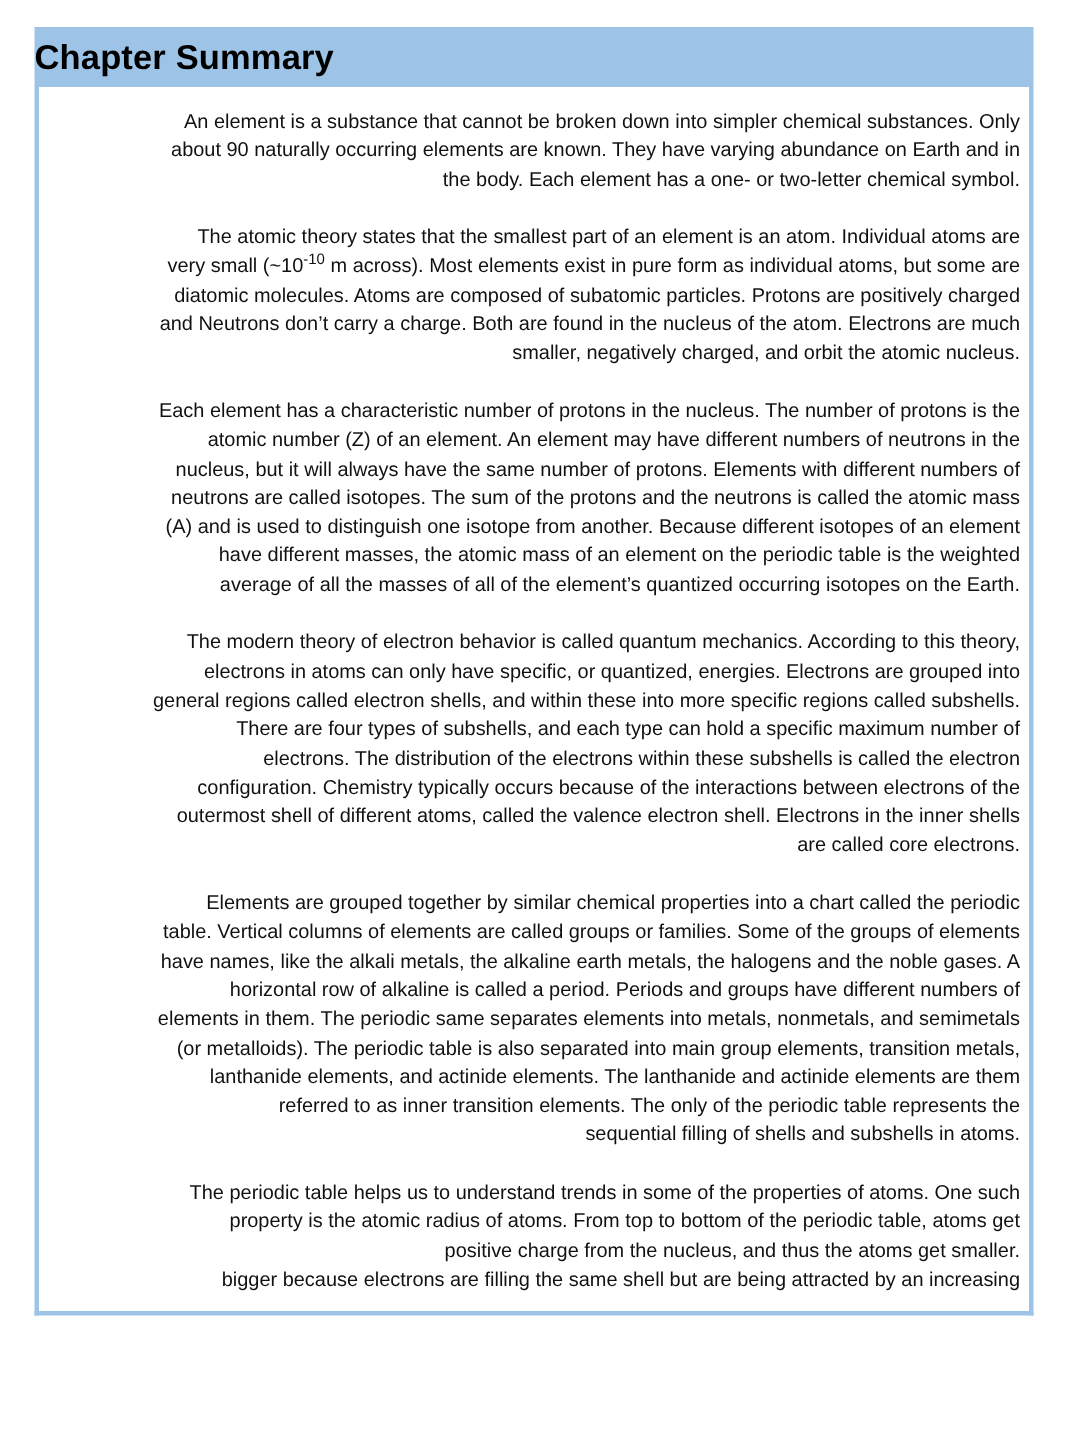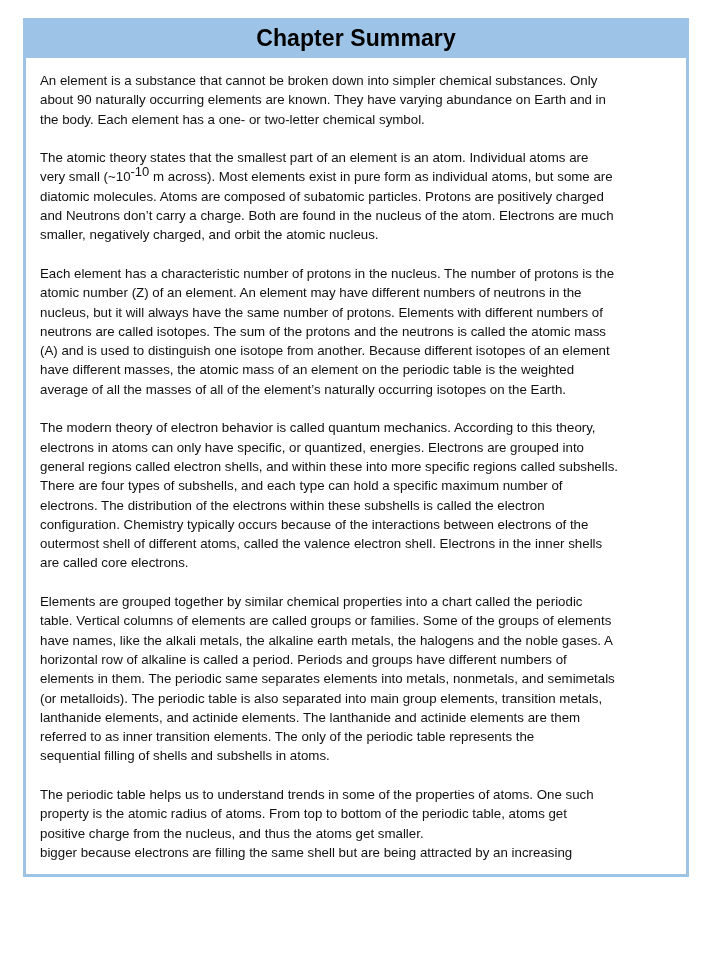--- a/index.html
+++ b/index.html
@@ -16,21 +16,21 @@
     }
     .header {
       position: absolute;
       left: 23px;
       top: 18px;
       width: 666px;
       height: 40px;
       background: #9dc3e6;
       display: flex;
       align-items: center;
-      justify-content: center;
+      justify-content: flex-start;
     }
     .header-title {
       font-family: "Liberation Sans", sans-serif;
       font-weight: bold;
       font-size: 23px;
       color: #000000;
       letter-spacing: 0.1px;
     }
     .summary-box {
       position: absolute;
@@ -52,23 +52,24 @@
       font-family: "Liberation Sans", sans-serif;
       font-size: 13.3px;
       line-height: 19.3px;
       color: #111111;
       margin: 0 0 19.3px 0;
       white-space: nowrap;
     }
     .line {
       display: block;
       height: 19.3px;
+      text-align: right;
     }
     sup {
-      font-size: 13px;
+      font-size: 10px;
       line-height: 0;
       vertical-align: 5px;
     }
   </style>
 </head>
 <body>
 
 <div class="header">
   <span class="header-title">Chapter Summary</span>
 </div>
@@ -87,21 +88,21 @@
         <span class="line">and Neutrons don’t carry a charge.  Both are found in the nucleus of the atom.  Electrons are much</span>
         <span class="line">smaller, negatively charged, and orbit the atomic nucleus.</span>
       </p>
       <p class="para">
         <span class="line">Each element has a characteristic number of protons in the nucleus. The number of protons is the</span>
         <span class="line">atomic number (Z) of an element. An element may have different numbers of neutrons in the</span>
         <span class="line">nucleus, but it will always have the same number of protons.  Elements with different numbers of</span>
         <span class="line">neutrons are called isotopes. The sum of the protons and the neutrons is called the atomic mass</span>
         <span class="line">(A) and is used to distinguish one isotope from another.  Because different isotopes of an element</span>
         <span class="line">have different masses, the atomic mass of an element on the periodic table is the weighted</span>
-        <span class="line">average of all the masses of all of the element’s naturally occurring isotopes on the Earth.</span>
+        <span class="line">average of all the masses of all of the element’s quantized occurring isotopes on the Earth.</span>
       </p>
       <p class="para">
         <span class="line">The modern theory of electron behavior is called quantum mechanics.  According to this theory,</span>
         <span class="line">electrons in atoms can only have specific, or quantized, energies. Electrons are grouped into</span>
         <span class="line">general regions called electron shells, and within these into more specific regions called subshells.</span>
         <span class="line">There are four types of subshells, and each type can hold a specific maximum number of</span>
         <span class="line">electrons.  The distribution of the electrons within these subshells is called the electron</span>
         <span class="line">configuration. Chemistry typically occurs because of the interactions between electrons of the</span>
         <span class="line">outermost shell of different atoms, called the valence electron shell.  Electrons in the inner shells</span>
         <span class="line">are called core electrons.</span>

